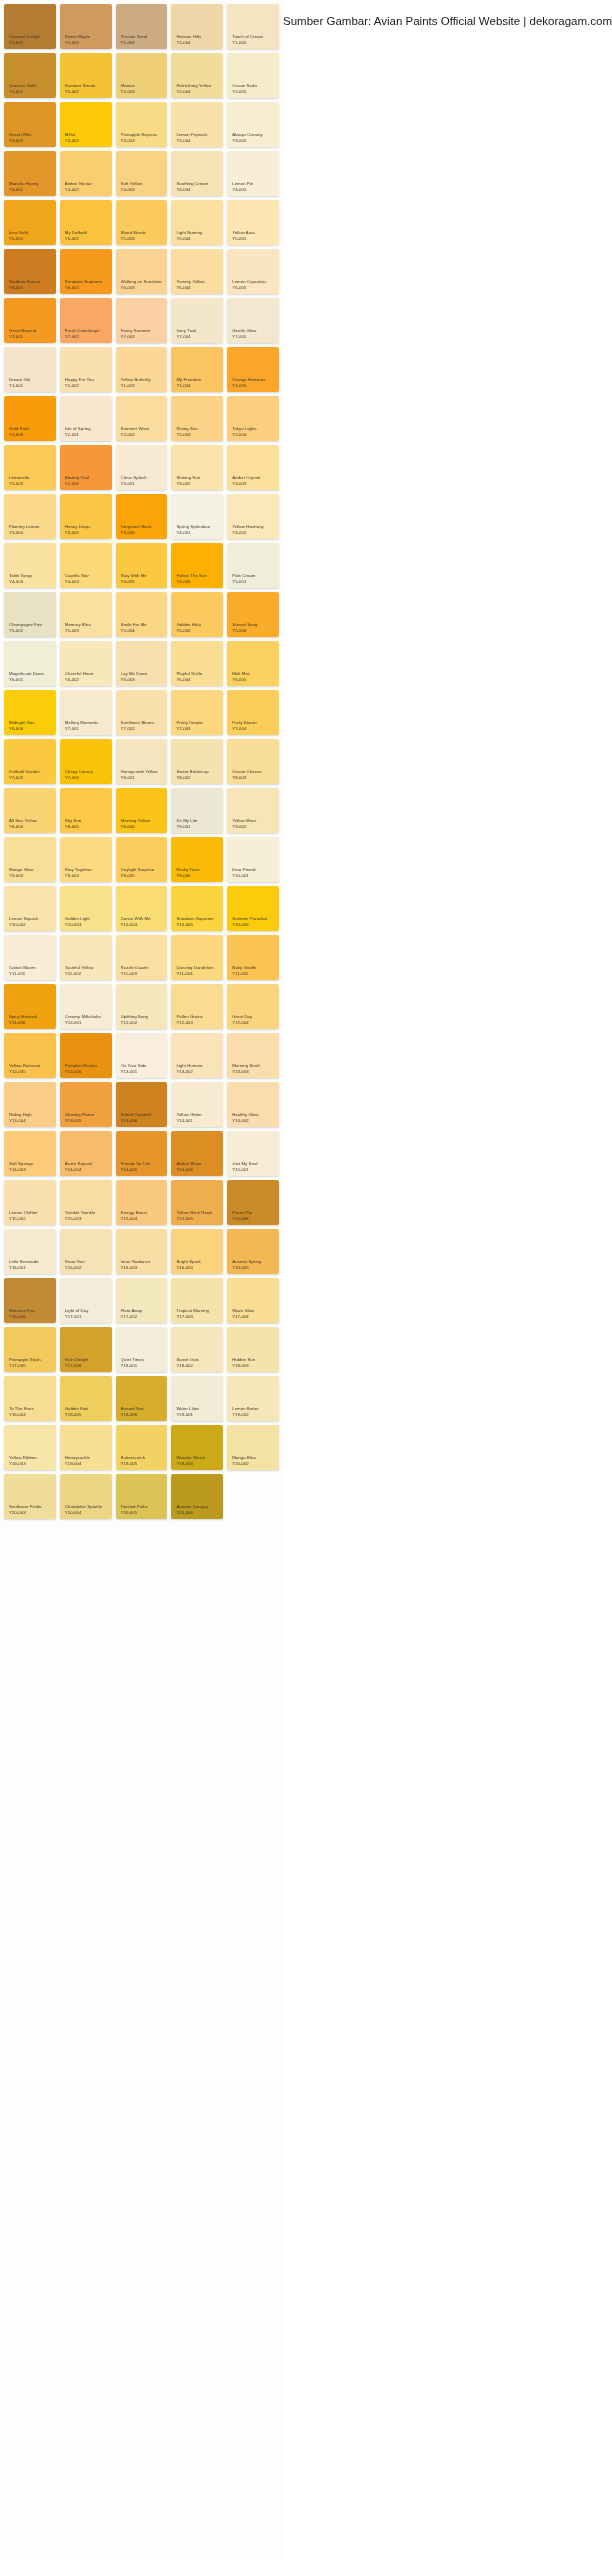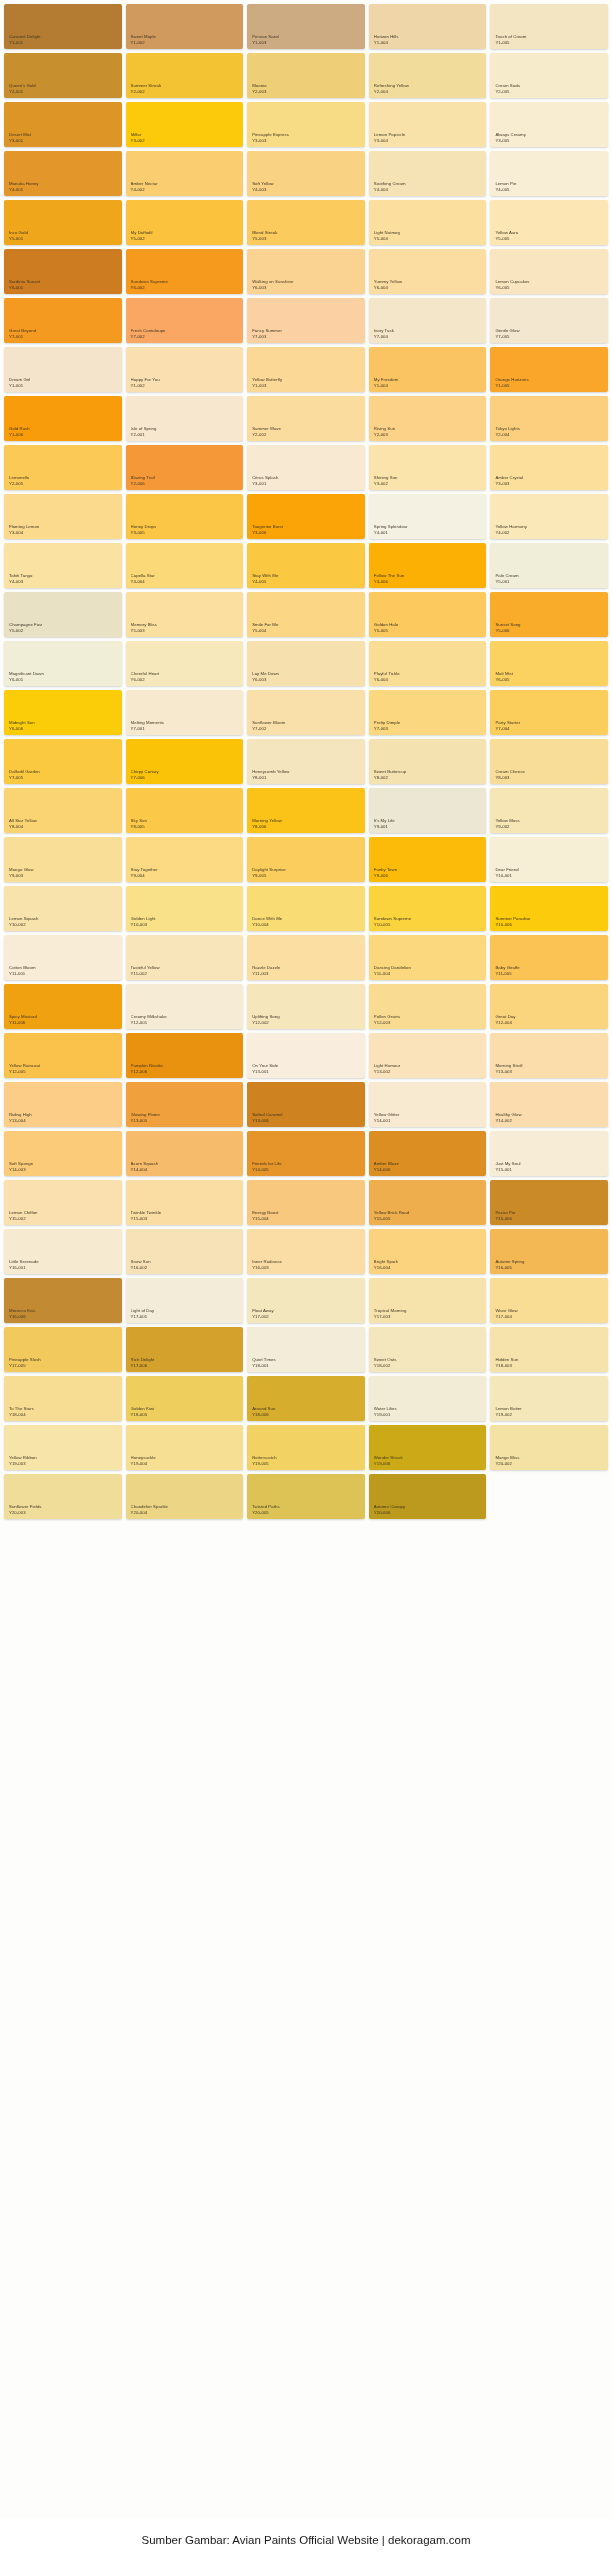--- a/index.html
+++ b/index.html
@@ -7,21 +7,21 @@
     width:612px;
     background:#ffffff;
     font-family:"Liberation Sans", sans-serif;
   }
   #page {
     width:612px;
     min-height:2560px;
     background:#fdfdfb;
     position:relative;
     display:flex;
-    flex-direction:column;
+    flex-direction:row;
   }
   #grid {
     flex:1 1 auto;
     display:grid;
     grid-template-columns:repeat(5, 1fr);
     column-gap:4px;
     row-gap:4px;
     padding:4px 4px 0 4px;
     align-content:start;
   }

